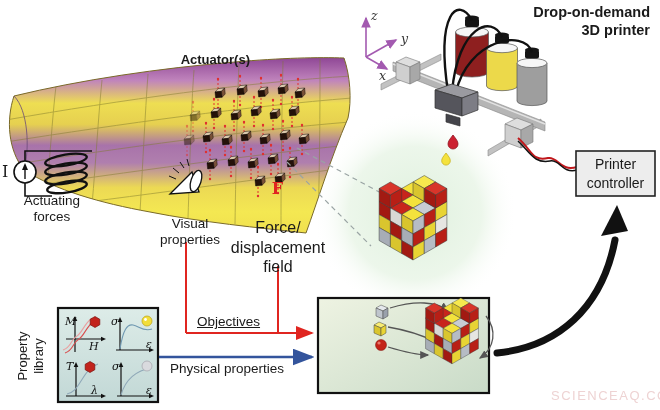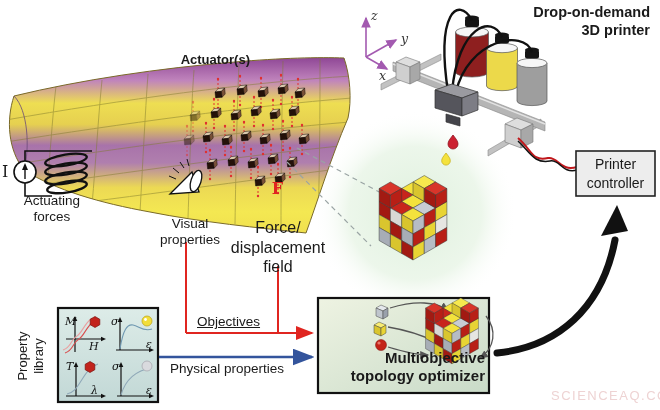--- a/index.html
+++ b/index.html
@@ -347,22 +347,20 @@
 <div class="lbl bold center" style="left:478px;top:4px;width:172px;font-size:14.5px;">Drop-on-demand
 3D printer</div>
 
 <div class="lbl center" style="left:576px;top:155px;width:79px;font-size:14px;line-height:1.35;">Printer
 controller</div>
 
 <div class="lbl" style="left:197px;top:314px;font-size:13.5px;text-decoration:underline;">Objectives</div>
 
 <div class="lbl" style="left:170px;top:361px;font-size:13.5px;">Physical properties</div>
 
-<div class="lbl bold center" style="left:322px;top:349px;width:163px;font-size:15px;">Multiobjective
-topology optimizer</div>
 
 <div class="lbl center rot" style="left:-15px;top:340px;width:92px;height:32px;font-size:13px;">Property
 library</div>
 
 <div class="lbl watermark" style="left:551px;top:388px;">SCIENCEAQ.COM</div>
 
 <div class="lbl serif italic" style="left:371px;top:8px;font-size:12.5px;color:#333;">z</div>
 <div class="lbl serif italic" style="left:401px;top:31px;font-size:12.5px;color:#333;">y</div>
 <div class="lbl serif italic" style="left:379px;top:68px;font-size:12.5px;color:#333;">x</div>
 

